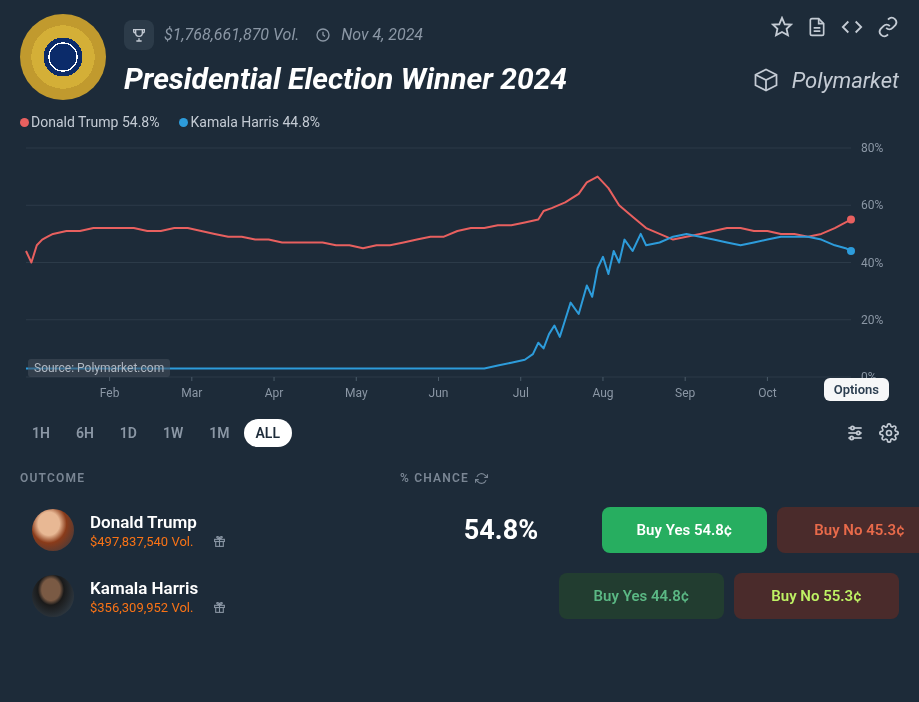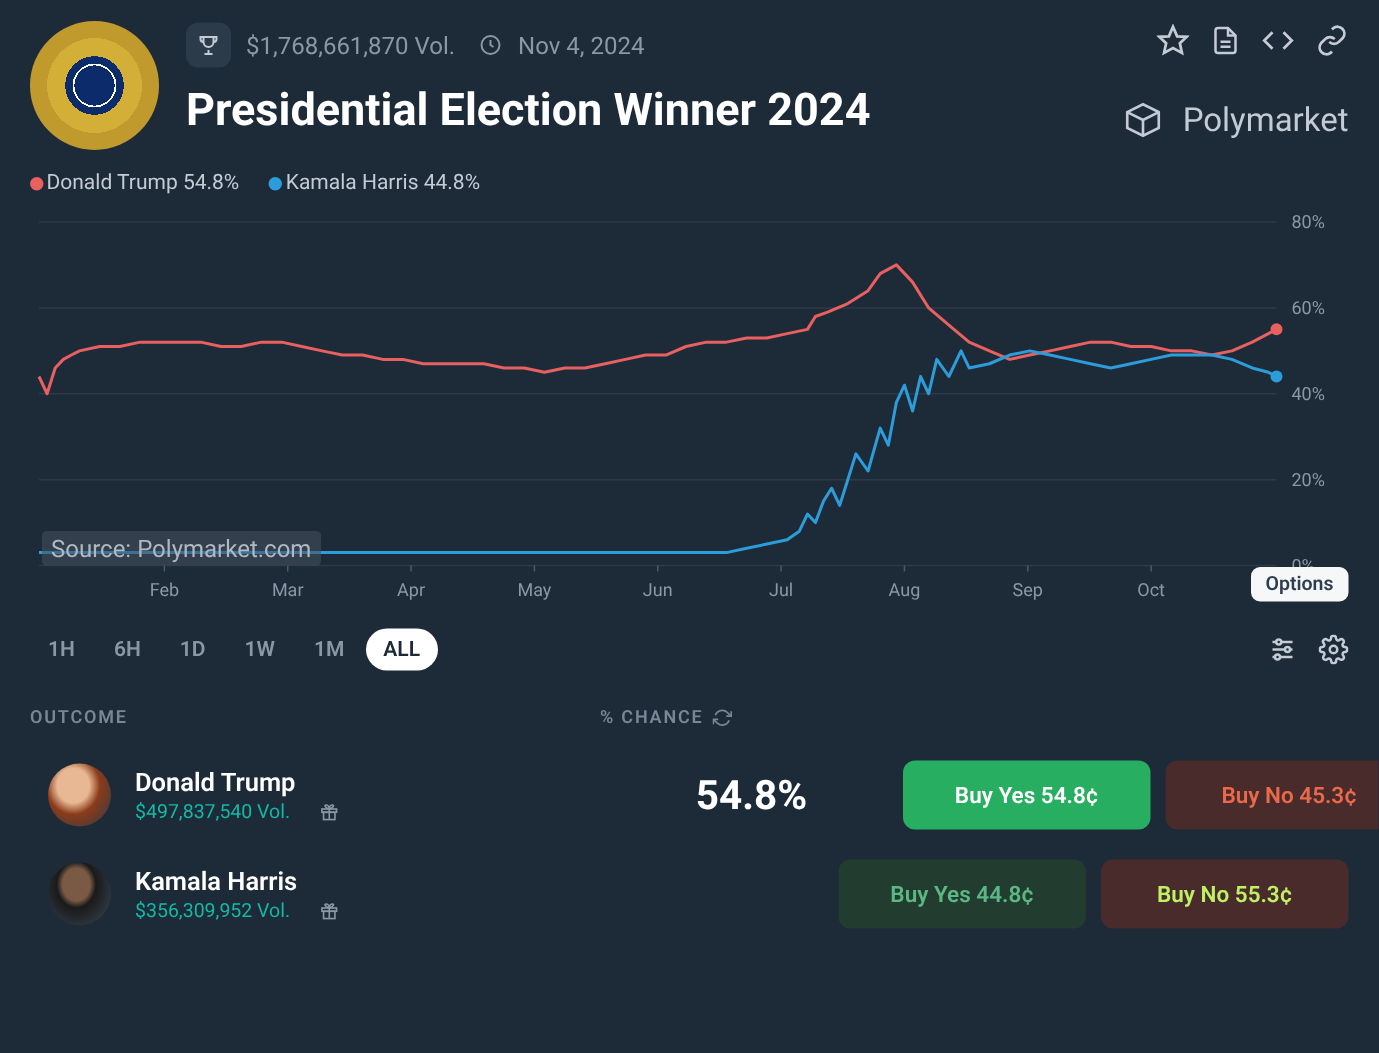--- a/index.html
+++ b/index.html
@@ -5,21 +5,21 @@
 * { margin: 0; padding: 0; box-sizing: border-box; }
 body {
   width: 919px;
   height: 702px;
   background: #1d2b39;
   font-family: -apple-system, BlinkMacSystemFont, 'Segoe UI', Roboto, sans-serif;
   color: #e8eaed;
   overflow: hidden;
   position: relative;
 }
-.header { display: flex; align-items: flex-start; padding: 14px 20px 0 20px; position: relative; }
+.header { display: flex; align-items: center; padding: 14px 20px 0 20px; position: relative; font-style: italic; }
 .seal {
   width: 86px; height: 86px; border-radius: 50%;
   background: radial-gradient(circle at 50% 50%, #0b2b6a 0%, #0b2b6a 22%, #fff 22%, #fff 24%, #0b2b6a 24%, #0b2b6a 32%, #d4af37 32%, #d4af37 52%, #c19a2e 52%, #c19a2e 72%, #0b2b6a 72%, #0b2b6a 100%);
   position: relative; flex-shrink: 0;
 }
 .seal::after {
   content: ""; position: absolute; inset: 0; border-radius: 50%;
   background: conic-gradient(from 0deg, rgba(255,255,255,.6) 0deg, transparent 8deg, rgba(255,255,255,.6) 16deg, transparent 24deg, rgba(255,255,255,.6) 32deg, transparent 40deg, rgba(255,255,255,.6) 48deg, transparent 56deg, rgba(255,255,255,.6) 64deg, transparent 72deg, rgba(255,255,255,.6) 80deg, transparent 88deg, rgba(255,255,255,.6) 96deg, transparent 104deg);
   -webkit-mask: radial-gradient(circle, transparent 72%, #000 72%, #000 100%);
   mask: radial-gradient(circle, transparent 72%, #000 72%, #000 100%);
@@ -32,36 +32,36 @@
 }
 .title { font-size: 30px; font-weight: 700; color: #fff; margin-top: 10px; }
 .actions { position: absolute; top: 16px; right: 20px; display: flex; gap: 14px; align-items: center; }
 .actions svg, .actions span { cursor: pointer; }
 .brand { position: absolute; top: 66px; right: 20px; display: flex; align-items: center; gap: 12px; color: #c4cbd4; font-size: 22px; }
 .legend { display: flex; gap: 20px; padding: 14px 20px 8px 20px; font-size: 14px; color: #c4cbd4; }
 .legend-item { display: flex; align-items: center; gap: 2px; }
 .dot { width: 9px; height: 9px; border-radius: 50%; }
 .chart-wrap { position: relative; padding: 0 20px; }
 #chart { display: block; }
-.source-tag { position: absolute; left: 28px; bottom: 28px; background: rgba(70,80,92,.55); color: #b0b8c2; font-size: 16px; padding: 2px 6px; border-radius: 3px; }
-.options-tag { position: absolute; right: 20px; bottom: 4px; background: #f6f7f8; color: #2c3e50; font-size: 13px; font-weight: 600; padding: 4px 10px; border-radius: 6px; }
+.source-tag { position: absolute; left: 28px; bottom: 28px; background: rgba(70,80,92,.55); color: #b0b8c2; font-size: 12px; padding: 2px 6px; border-radius: 3px; }
+.options-tag { position: absolute; right: 30px; bottom: 4px; background: #f6f7f8; color: #2c3e50; font-size: 13px; font-weight: 600; padding: 4px 10px; border-radius: 6px; }
 .range-row { display: flex; align-items: center; padding: 14px 20px 0 20px; gap: 2px; }
 .range-btn { padding: 6px 12px; border-radius: 18px; font-size: 14px; font-weight: 600; color: #8b97a5; cursor: pointer; }
 .range-btn.active { background: #fff; color: #1d2b39; }
 .range-icons { margin-left: auto; display: flex; gap: 14px; align-items: center; color: #c4cbd4; }
 .table-header { display: flex; align-items: center; padding: 24px 20px 12px 20px; color: #7a8694; font-size: 12px; letter-spacing: 1.2px; font-weight: 600; }
 .th-outcome { flex: 0 0 380px; }
 .th-chance { flex: 0 0 160px; display: flex; align-items: center; gap: 6px; }
 .outcome-row { display: flex; align-items: center; padding: 10px 20px; gap: 16px; margin-left: 12px; }
 .avatar { width: 42px; height: 42px; border-radius: 50%; flex-shrink: 0; }
 .avatar.trump { background: radial-gradient(ellipse at 40% 35%, #e8b894 0%, #e8b894 30%, #8a3b1a 50%, #2b3a48 100%); }
 .avatar.harris { background: radial-gradient(ellipse at 45% 35%, #7a5a44 0%, #7a5a44 28%, #1a1a1a 40%, #3a4a58 100%); }
 .o-info { flex: 0 0 310px; }
 .o-name { font-size: 17px; font-weight: 600; color: #fff; }
-.o-vol { font-size: 13px; color: #14b8a6; display: flex; align-items: center; gap: 20px; margin-top: 2px; }
+.o-vol { font-size: 13px; color: #f97316; display: flex; align-items: center; gap: 20px; margin-top: 2px; }
 .o-chance { flex: 0 0 170px; font-size: 27px; font-weight: 700; color: #fff; text-align: center; }
 .o-buttons { display: flex; gap: 10px; margin-left: auto; }
 .buy-btn { width: 165px; height: 46px; border-radius: 8px; display: flex; align-items: center; justify-content: center; font-size: 15px; font-weight: 600; cursor: pointer; }
 .buy-yes-1 { background: #27ae60; color: #fff; }
 .buy-no-1 { background: #4a2b2b; color: #e86a4a; }
 .buy-yes-2 { background: #223d30; color: #5bb884; }
 .buy-no-2 { background: #4a2b2b; color: #bef264; }
 </style>
 </head>
 <body>

